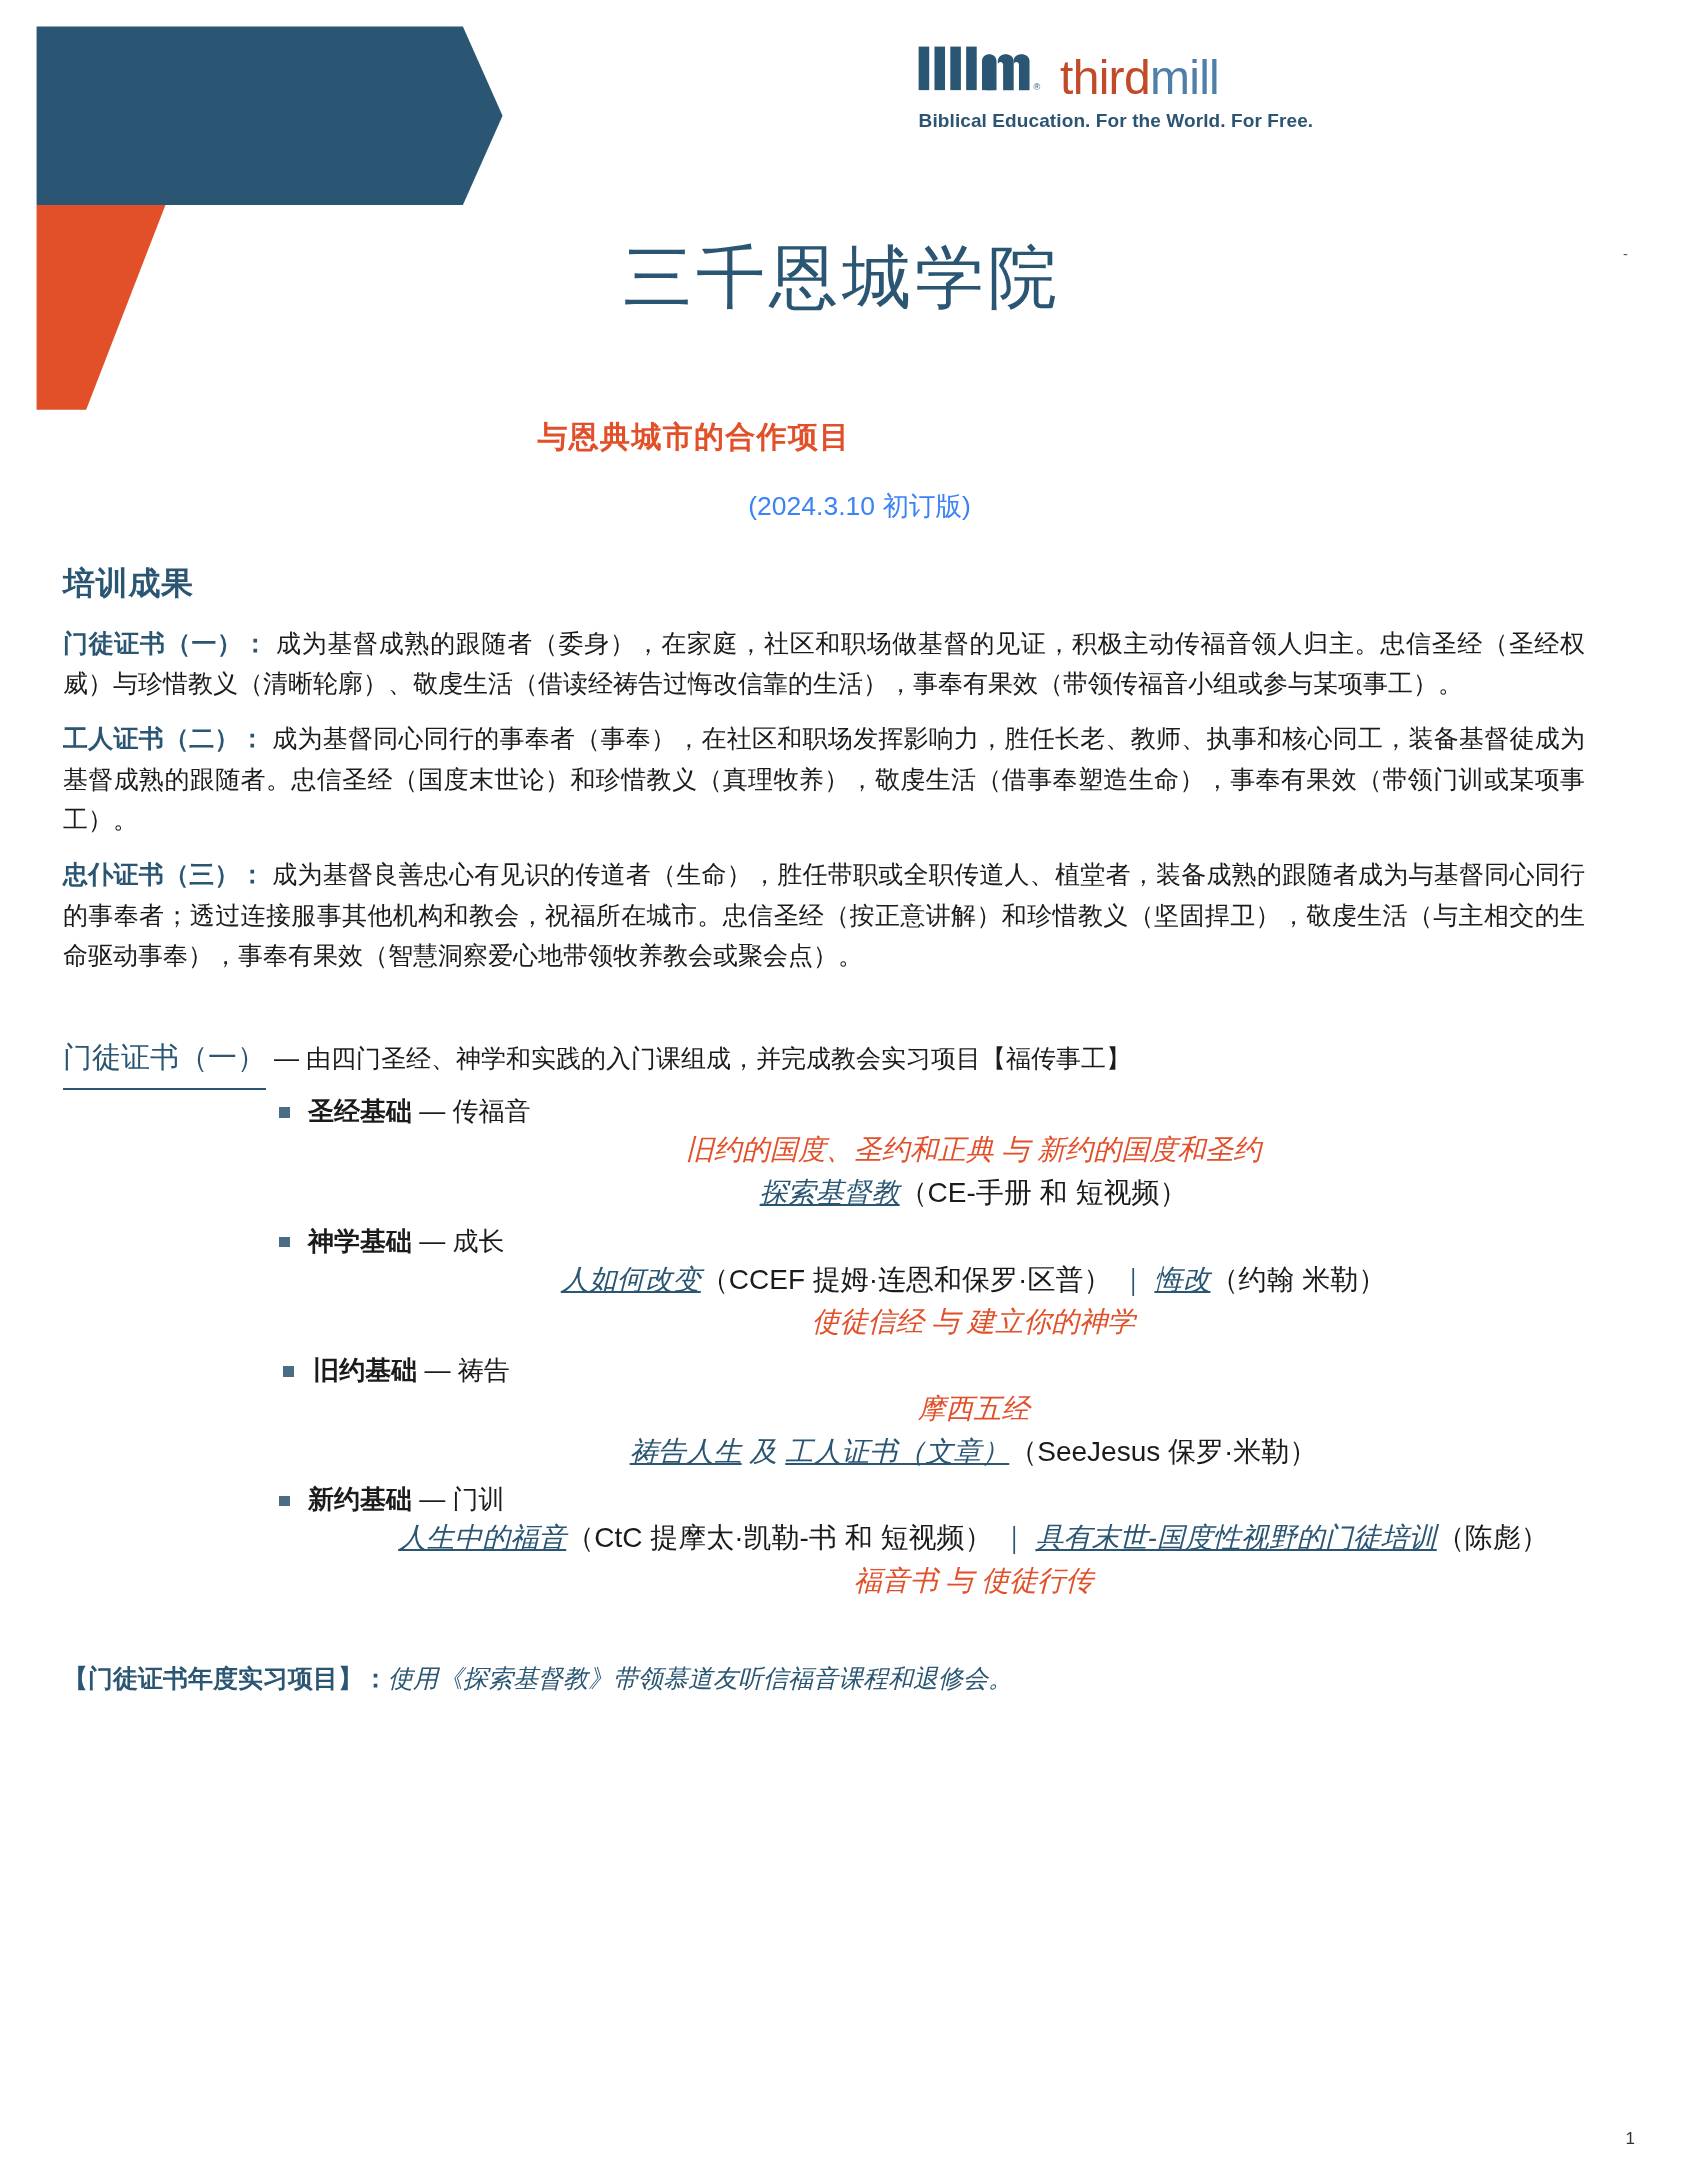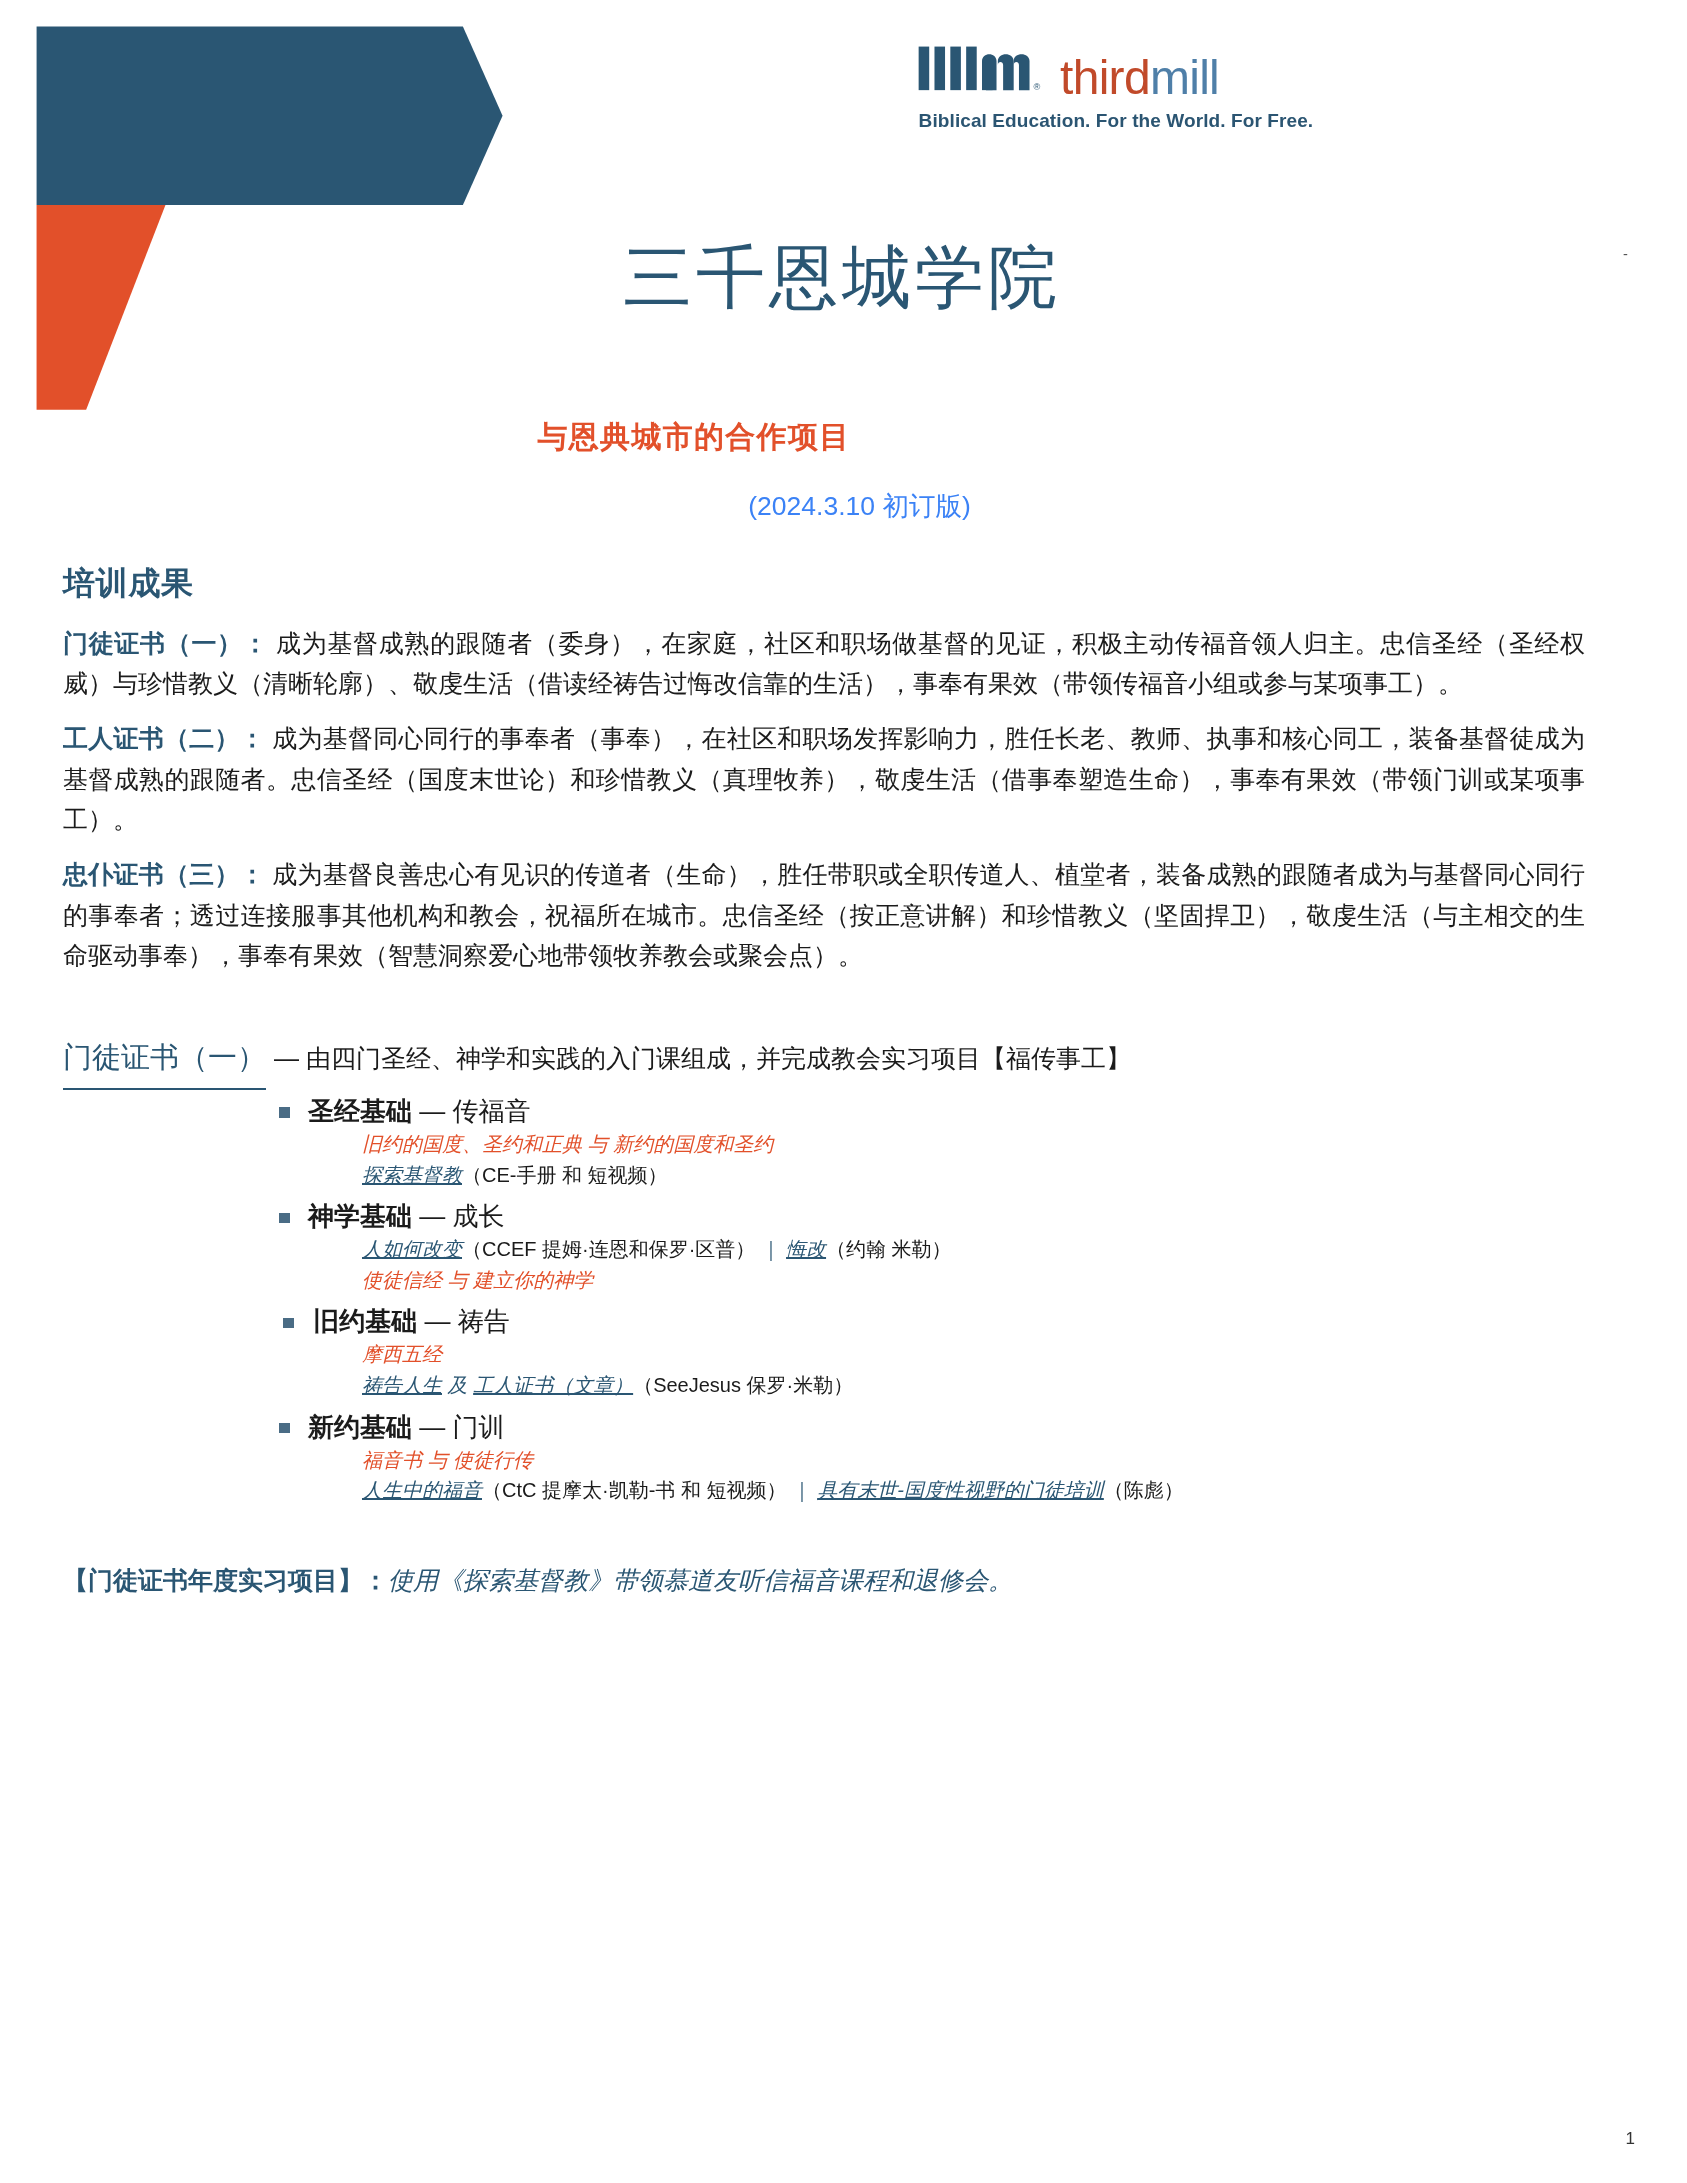--- a/index.html
+++ b/index.html
@@ -83,21 +83,21 @@
   ul.courses { list-style:none; margin:0; padding:0 0 0 245px; }
   ul.courses > li { margin:0 0 9.3px 0; position:relative; }
   .bullet {
     position:absolute; left:-29px; top:13.2px;
     width:10.6px; height:10.6px; background:#4a6c85;
   }
   .course-title { font-size:26px; }
   .course-title b { color:#1b1b1b; font-weight:bold; }
   .course-title .dash { color:#1b1b1b; }
   .lines { padding-left:54px; }
-  .line { font-size:20px; line-height:1.52; }
+  .line { font-size:28px; line-height:1.52;text-align:center; }
   .red-it { color:#e2502a; font-style:italic; }
   .blue-it { color:#2a5673; font-style:italic; text-decoration:underline; }
   .blue-it-nounder { color:#2a5673; font-style:italic; }
   .plain { color:#1b1b1b; }
   .sep { color:#2a5673; }
 
   .internship {
     margin:57px 0 0 0; font-size:25px; line-height:1.5;
   }
   .internship .lbl { color:#2a5673; font-weight:bold; }
@@ -226,27 +226,27 @@
 
     <li>
       <span class="bullet"></span>
       <div class="course-title">
         <b>新约基础</b>
         <span class="dash">—</span>
         <span> 门训</span>
       </div>
       <div class="lines">
         <div class="line">
-          <span class="red-it">福音书 与 使徒行传</span>
-        </div>
-        <div class="line">
           <span class="blue-it">人生中的福音</span><span class="plain">（CtC 提摩太·凯勒-书 和 短视频）</span>
           <span class="sep">｜</span>
           <span class="blue-it">具有末世-国度性视野的门徒培训</span><span class="plain">（陈彪）</span>
         </div>
+        <div class="line">
+          <span class="red-it">福音书 与 使徒行传</span>
+        </div>
       </div>
     </li>
 
   </ul>
 
   <p class="internship">
     <span class="lbl">【门徒证书年度实习项目】：</span><span class="val">使用《探索基督教》带领慕道友听信福音课程和退修会。</span>
   </p>
 
 </div>

